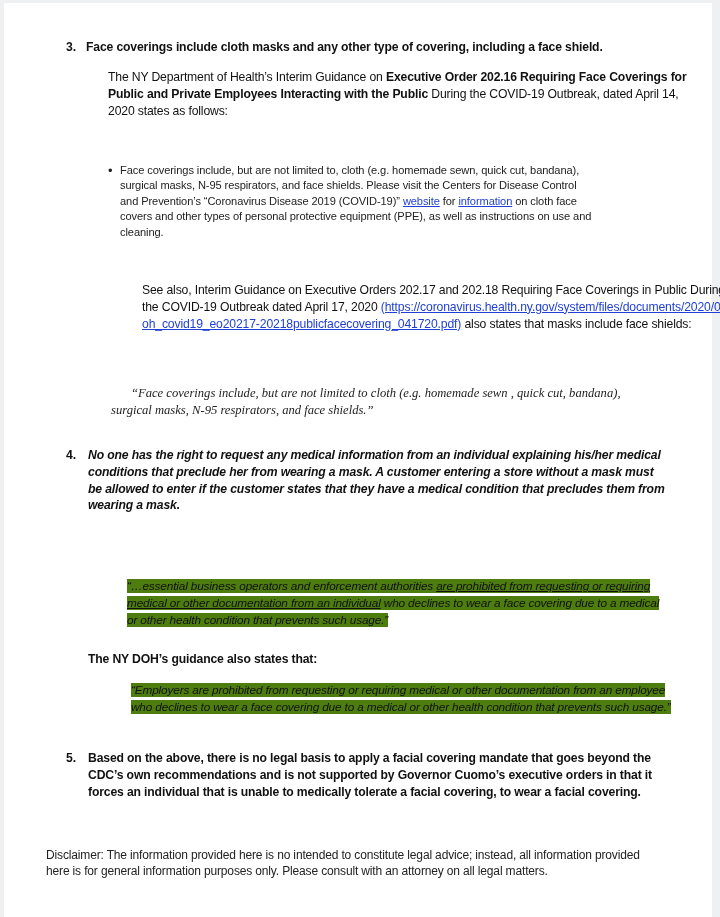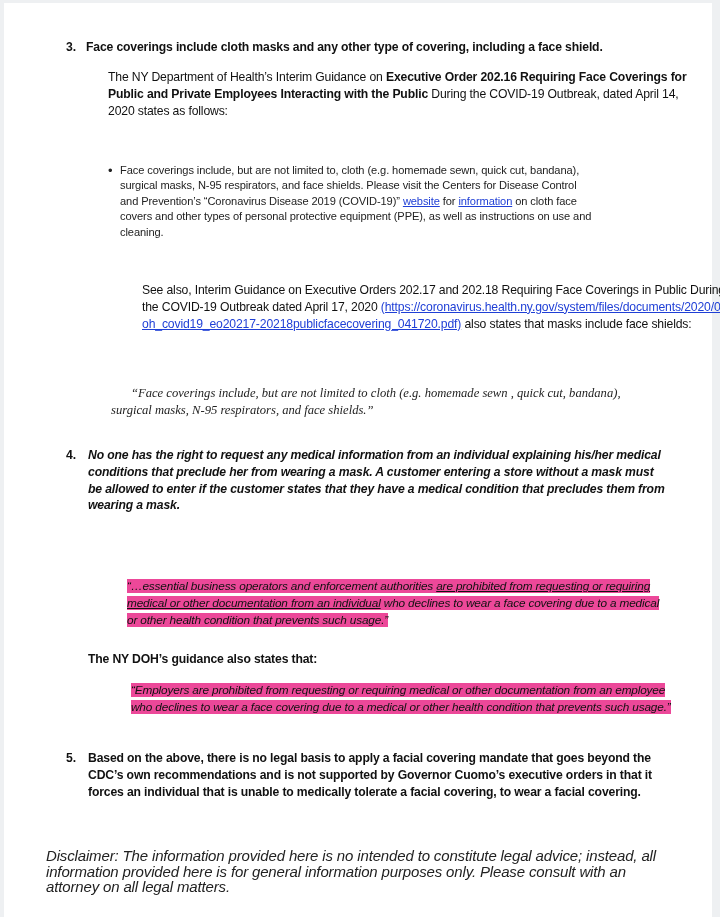--- a/index.html
+++ b/index.html
@@ -13,24 +13,24 @@
     position: absolute; left: 4px; top: 3px; width: 708px; height: 914px;
     background: #ffffff;
   }
   .abs { position: absolute; }
   .cal { font-family: "Liberation Sans Narrow", "Liberation Sans", sans-serif; font-size: 12.2px; line-height: 16.8px; letter-spacing: -0.15px; }
   .b { font-weight: bold; }
   .num { position: absolute; width: 20px; }
   .link { color: #1f3fd6; text-decoration: underline; }
   .arial { font-family: "Liberation Sans", sans-serif; font-size: 11.1px; line-height: 15.4px; color: #222; letter-spacing: -0.1px; }
   .serif-i { font-family: "Liberation Serif", serif; font-style: italic; font-size: 12.6px; line-height: 17px; color: #222; }
-  .hl { background: #ec4899; }
+  .hl { background: #4d7c0f; }
   .hlq { font-style: italic; font-size: 11.8px; line-height: 17.2px; }
   .u { text-decoration: underline; }
-  .disc { font-style: italic; font-size: 15px; line-height: 15.6px; color: #222; }
+  .disc { font-size: 12px; line-height: 15.6px; color: #222; }
 </style>
 </head>
 <body>
 
 <div class="page">
 
   <div class="abs cal b" style="left:62px; top:36px; width:630px;">
     <span class="num" style="left:0;">3.</span>
     <span style="position:absolute; left:20px; white-space:nowrap;text-align:right;">Face coverings include cloth masks and any other type of covering, including a face shield.</span>
   </div>

